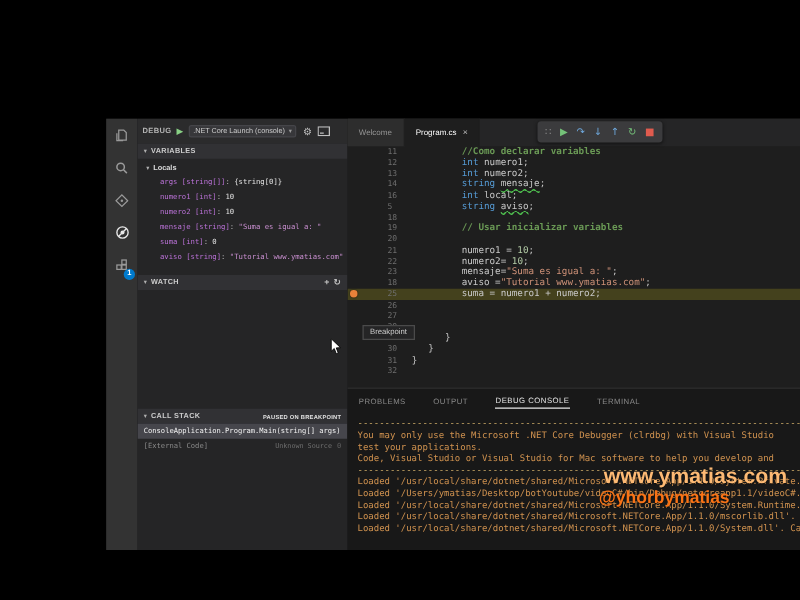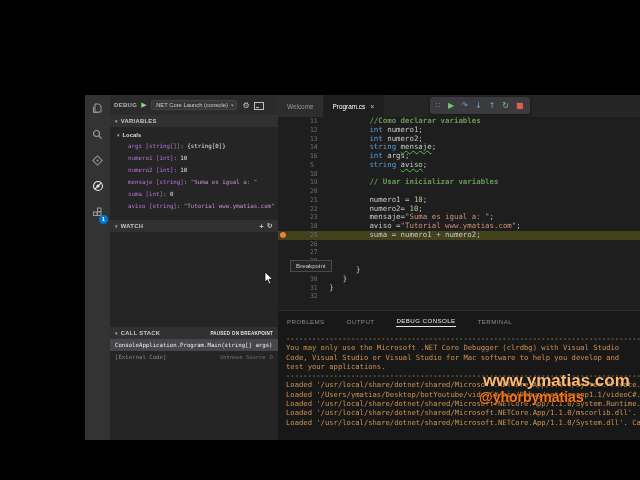--- a/index.html
+++ b/index.html
@@ -225,21 +225,21 @@
             <span class="dbtn" style="color: rgb(117, 194, 121);">↻</span>
             <span class="dbtn" style="color: rgb(224, 91, 78);">■</span>
           </div>
       </div>
       <div id="code-area">
         <div id="code-lines">
             <div class="crow"><span class="gut">11</span><span class="ctext"><span class="tk-c">            //Como declarar variables</span></span></div>
             <div class="crow"><span class="gut">12</span><span class="ctext"><span class="tk-t">            </span><span class="tk-k">int</span><span class="tk-t"> numero1;</span></span></div>
             <div class="crow"><span class="gut">13</span><span class="ctext"><span class="tk-t">            </span><span class="tk-k">int</span><span class="tk-t"> numero2;</span></span></div>
             <div class="crow"><span class="gut">14</span><span class="ctext"><span class="tk-t">            </span><span class="tk-k">string</span><span class="tk-t"> </span><span class="tk-w">mensaje</span><span class="tk-t">;</span></span></div>
-            <div class="crow"><span class="gut">16</span><span class="ctext"><span class="tk-t">            </span><span class="tk-k">int</span><span class="tk-t"> args;</span></span></div>
+            <div class="crow"><span class="gut">16</span><span class="ctext"><span class="tk-t">            </span><span class="tk-k">int</span><span class="tk-t"> local;</span></span></div>
             <div class="crow"><span class="gut">5</span><span class="ctext"><span class="tk-t">            </span><span class="tk-k">string</span><span class="tk-t"> </span><span class="tk-w">aviso</span><span class="tk-t">;</span></span></div>
             <div class="crow"><span class="gut">18</span><span class="ctext"></span></div>
             <div class="crow"><span class="gut">19</span><span class="ctext"><span class="tk-c">            // Usar inicializar variables</span></span></div>
             <div class="crow"><span class="gut">20</span><span class="ctext"></span></div>
             <div class="crow"><span class="gut">21</span><span class="ctext"><span class="tk-t">            numero1 = </span><span class="tk-n">10</span><span class="tk-t">;</span></span></div>
             <div class="crow"><span class="gut">22</span><span class="ctext"><span class="tk-t">            numero2= </span><span class="tk-n">10</span><span class="tk-t">;</span></span></div>
             <div class="crow"><span class="gut">23</span><span class="ctext"><span class="tk-t">            mensaje=</span><span class="tk-s">"Suma es igual a: "</span><span class="tk-t">;</span></span></div>
             <div class="crow"><span class="gut">18</span><span class="ctext"><span class="tk-t">            aviso =</span><span class="tk-s">"Tutorial www.ymatias.com"</span><span class="tk-t">;</span></span></div>
             <div class="crow cur"><span class="bpdot"></span><span class="gut">25</span><span class="ctext"><span class="tk-t">            suma = numero1 + numero2;</span></span></div>
             <div class="crow"><span class="gut">26</span><span class="ctext"></span></div>
@@ -256,22 +256,22 @@
       <div id="panel">
         <div id="panel-tabs">
             <div class="ptab">PROBLEMS</div>
             <div class="ptab">OUTPUT</div>
             <div class="ptab active">DEBUG CONSOLE</div>
             <div class="ptab">TERMINAL</div>
           </div>
         <div id="console">
             <div class="conline dash">----------------------------------------------------------------------------------</div>
             <div class="conline msg">You may only use the Microsoft .NET Core Debugger (clrdbg) with Visual Studio</div>
+            <div class="conline msg">test your applications.</div>
             <div class="conline msg">Code, Visual Studio or Visual Studio for Mac software to help you develop and</div>
-            <div class="conline msg">test your applications.</div>
             <div class="conline dash">----------------------------------------------------------------------------------</div>
             <div class="conline msg">Loaded '/usr/local/share/dotnet/shared/Microsoft.NETCore.App/1.1.0/System.Private.CoreLib.ni.dll'. Symbols loaded.</div>
             <div class="conline msg">Loaded '/Users/ymatias/Desktop/botYoutube/videoC#/bin/Debug/netcoreapp1.1/videoC#.dll'. Symbols loaded.</div>
             <div class="conline msg">Loaded '/usr/local/share/dotnet/shared/Microsoft.NETCore.App/1.1.0/System.Runtime.dll'. Cannot find or open the symbol file.</div>
             <div class="conline msg">Loaded '/usr/local/share/dotnet/shared/Microsoft.NETCore.App/1.1.0/mscorlib.dll'. Cannot find or open the symbol file.</div>
             <div class="conline msg">Loaded '/usr/local/share/dotnet/shared/Microsoft.NETCore.App/1.1.0/System.dll'. Cannot find or open the symbol file.</div>
           </div>
       </div>
     </div>
   </div>

